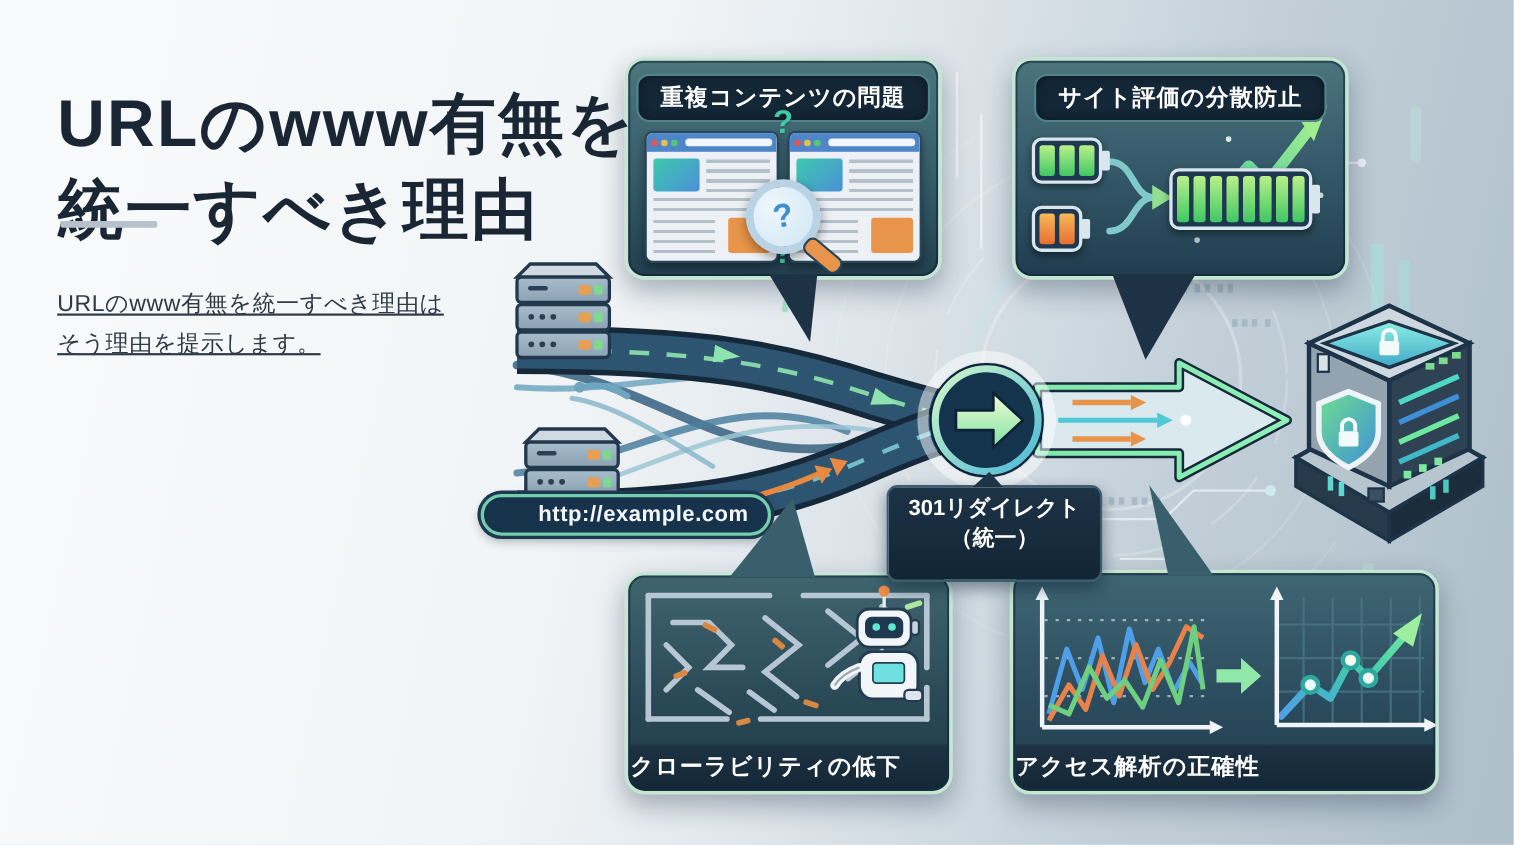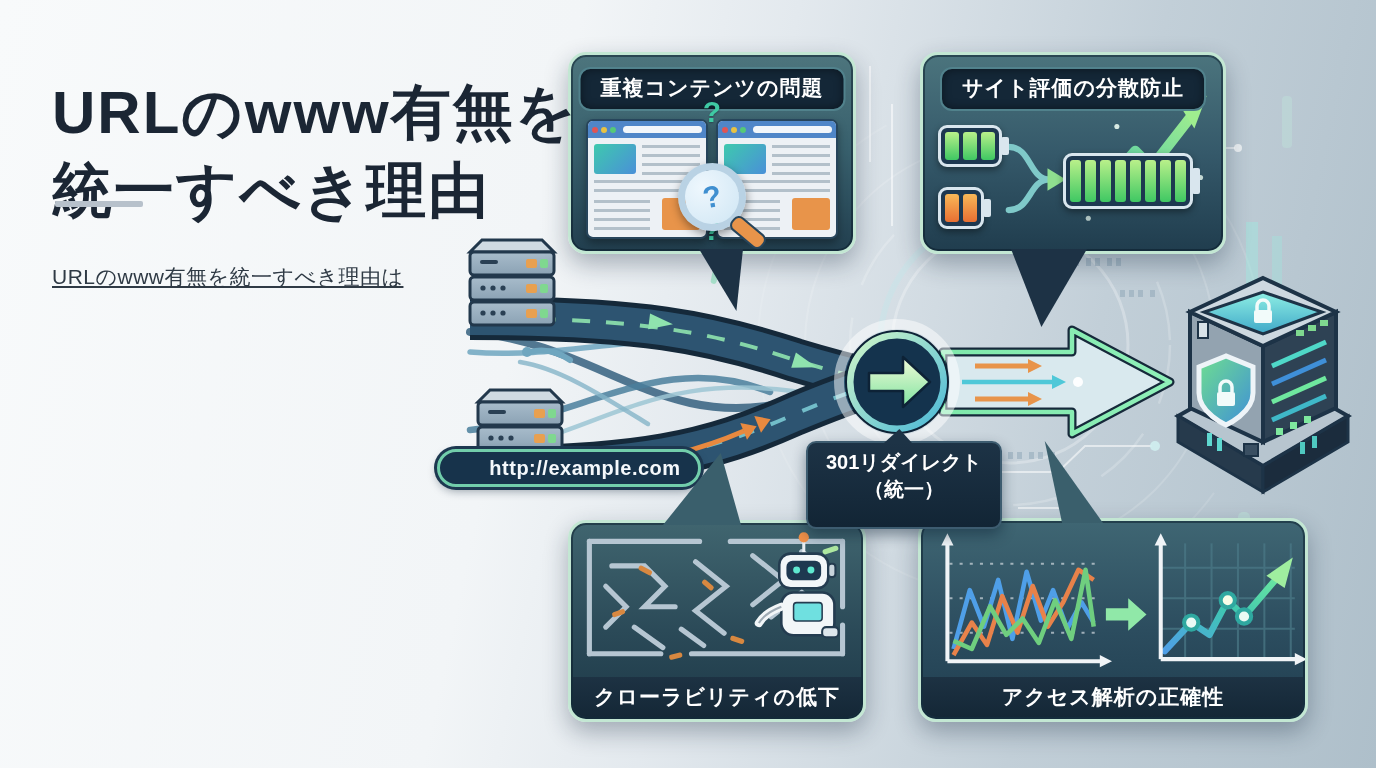--- a/index.html
+++ b/index.html
@@ -48,21 +48,21 @@
   .tail-eval{left:88px;bottom:-76px;width:76px;height:78px;background:#1d3245;
     clip-path:polygon(0 0,100% 0,40% 100%);}
   .tail-crawl{left:92px;top:-70px;width:78px;height:72px;background:#3a5f6c;
     clip-path:polygon(74% 0,100% 100%,0 100%);}
   .tail-analytics{left:120px;top:-80px;width:62px;height:82px;background:#3a5f6c;
     clip-path:polygon(6% 0,100% 100%,34% 100%);}
   .panel-header{position:absolute;top:12px;left:50%;transform:translateX(-50%);z-index:4;white-space:nowrap;
     background:#142737;border:2px solid #51828c;border-radius:12px;padding:5px 20px 7px;
     color:#fff;font-size:21px;font-weight:700;letter-spacing:1px;box-shadow:inset 0 0 10px rgba(0,0,0,.45);}
   .panel-footer{position:absolute;left:2px;right:2px;bottom:2px;height:40px;z-index:4;
-    display:flex;align-items:center;justify-content:center;
+    display:flex;align-items:center;
     background:linear-gradient(180deg,#1d3243,#142736);border-radius:0 0 13px 13px;
     color:#fff;font-size:21px;font-weight:700;letter-spacing:1px;}
 
   
   .dup-art{position:absolute;inset:0;}
   .browser-win{position:absolute;top:64px;width:118px;height:116px;background:#edf1f5;border:2px solid #27455b;
     border-radius:7px;overflow:hidden;box-shadow:0 4px 9px rgba(0,0,0,.35);}
   .win-1{left:15px;} .win-2{right:15px;}
   .win-bar{height:17px;background:#4f86c8;display:flex;align-items:center;padding:0 4px;gap:3px;}
   .win-dot{width:6px;height:6px;border-radius:50%;}
@@ -326,20 +326,21 @@
     </g>
   </svg>
 
   <h1 class="title">
     <span>URLのwww有無を</span><br>
     <span>統一すべき理由</span>
   </h1>
   <div class="title-divider"></div>
   <p class="subtitle">
     <span>URLのwww有無を統一すべき理由は</span><br>
+    <span>そう理由を提示します。</span>
   </p>
 
   <div class="pill pill-bare">
     <span>http://example.com</span>
   </div>
 
   <div class="redirect-label">
     <div class="redirect-tail"></div>
     <div>301リダイレクト</div>
     <div>（統一）</div>

